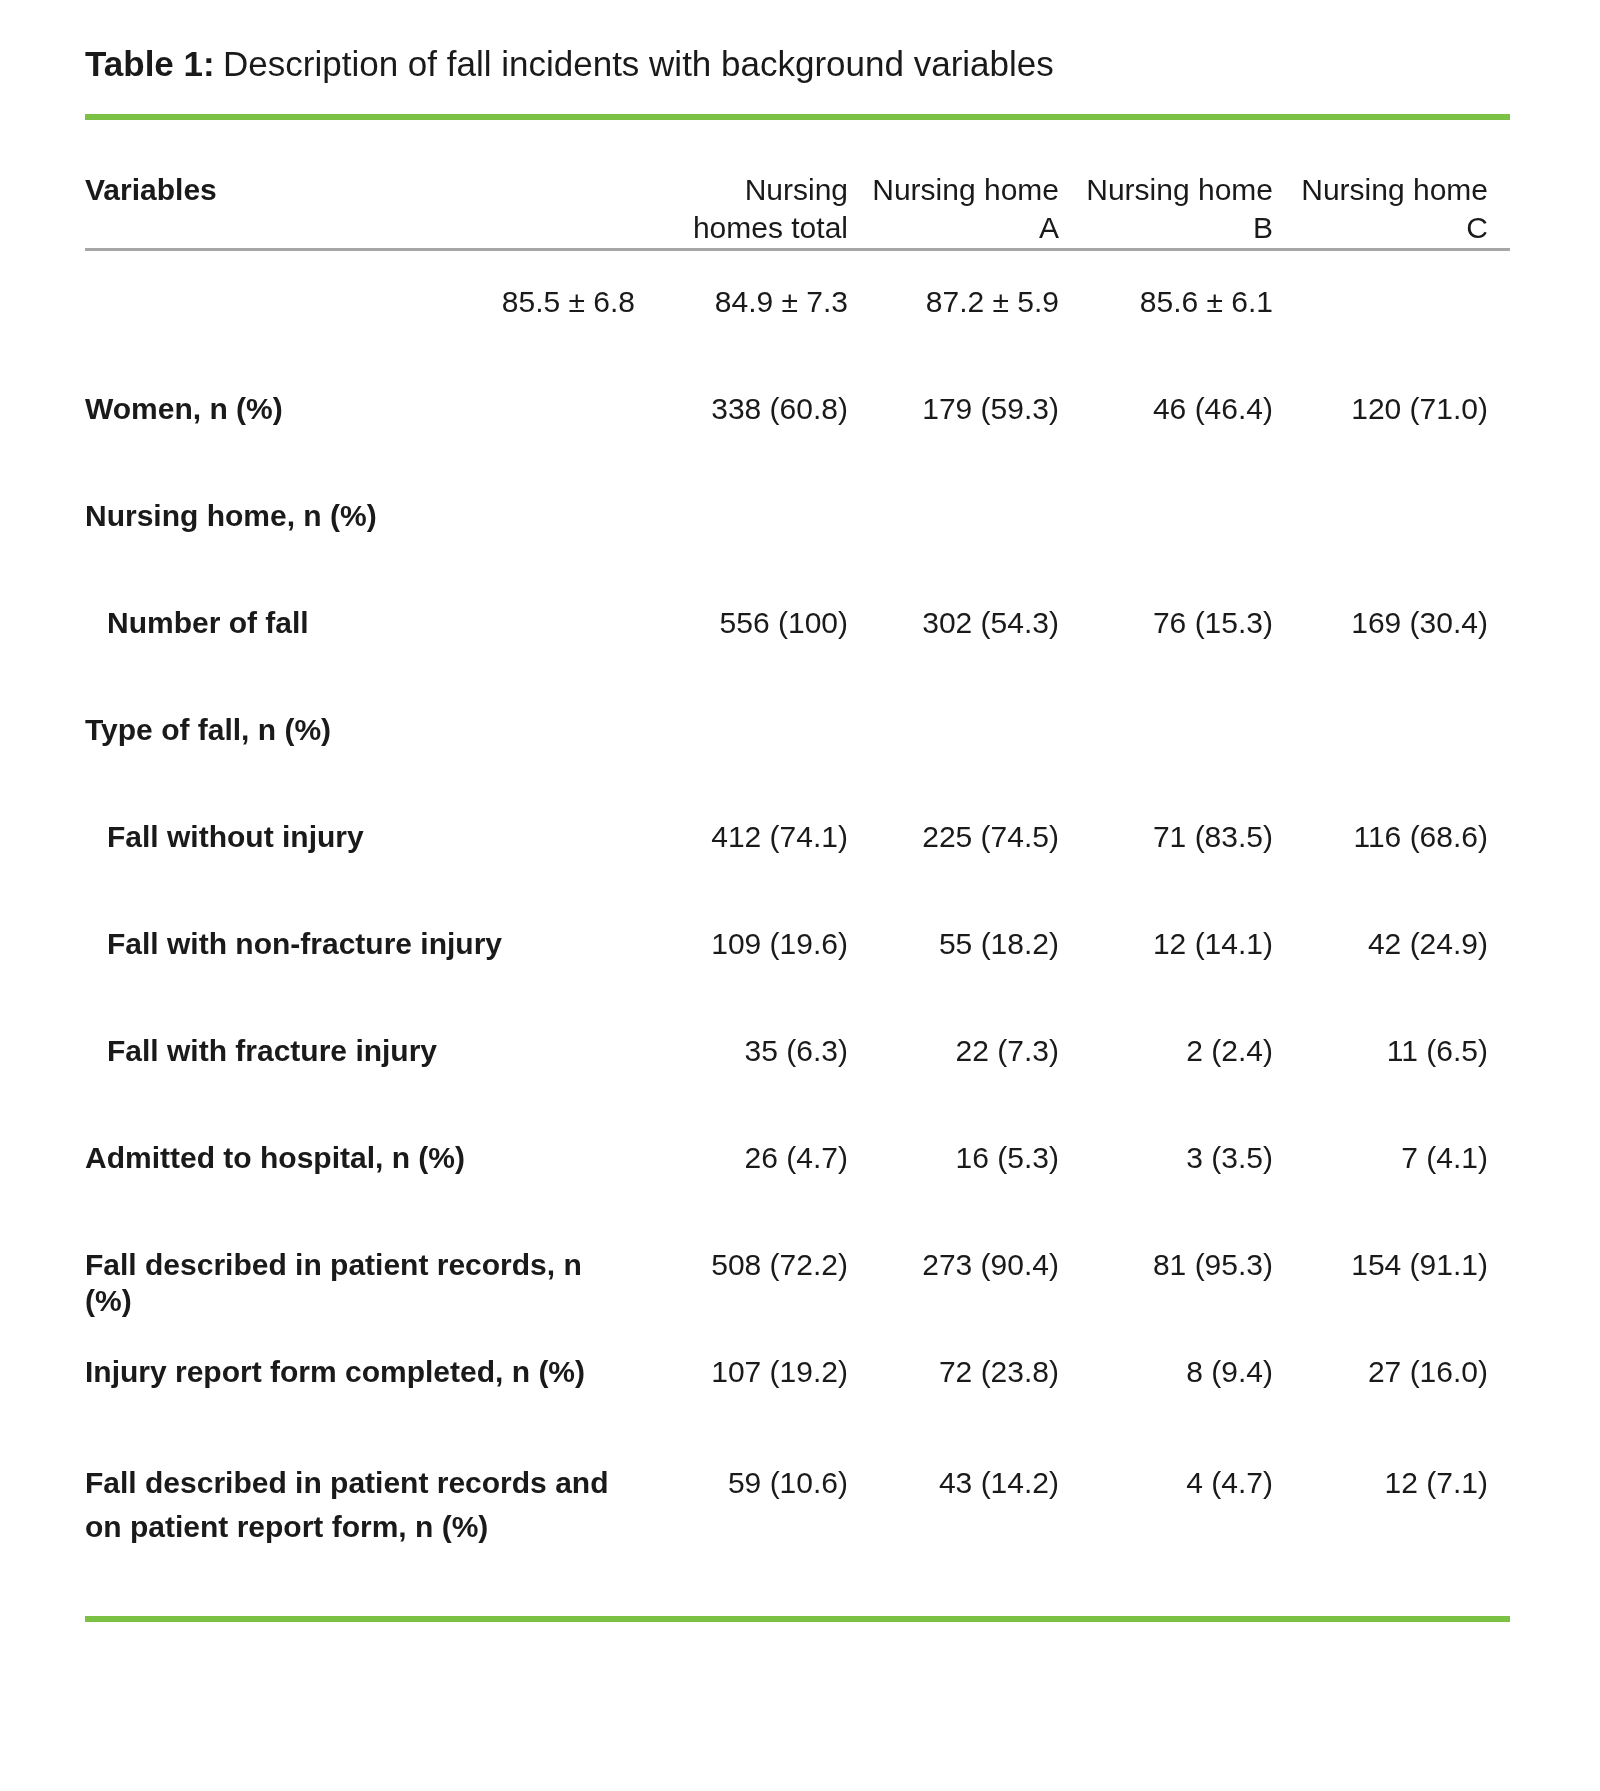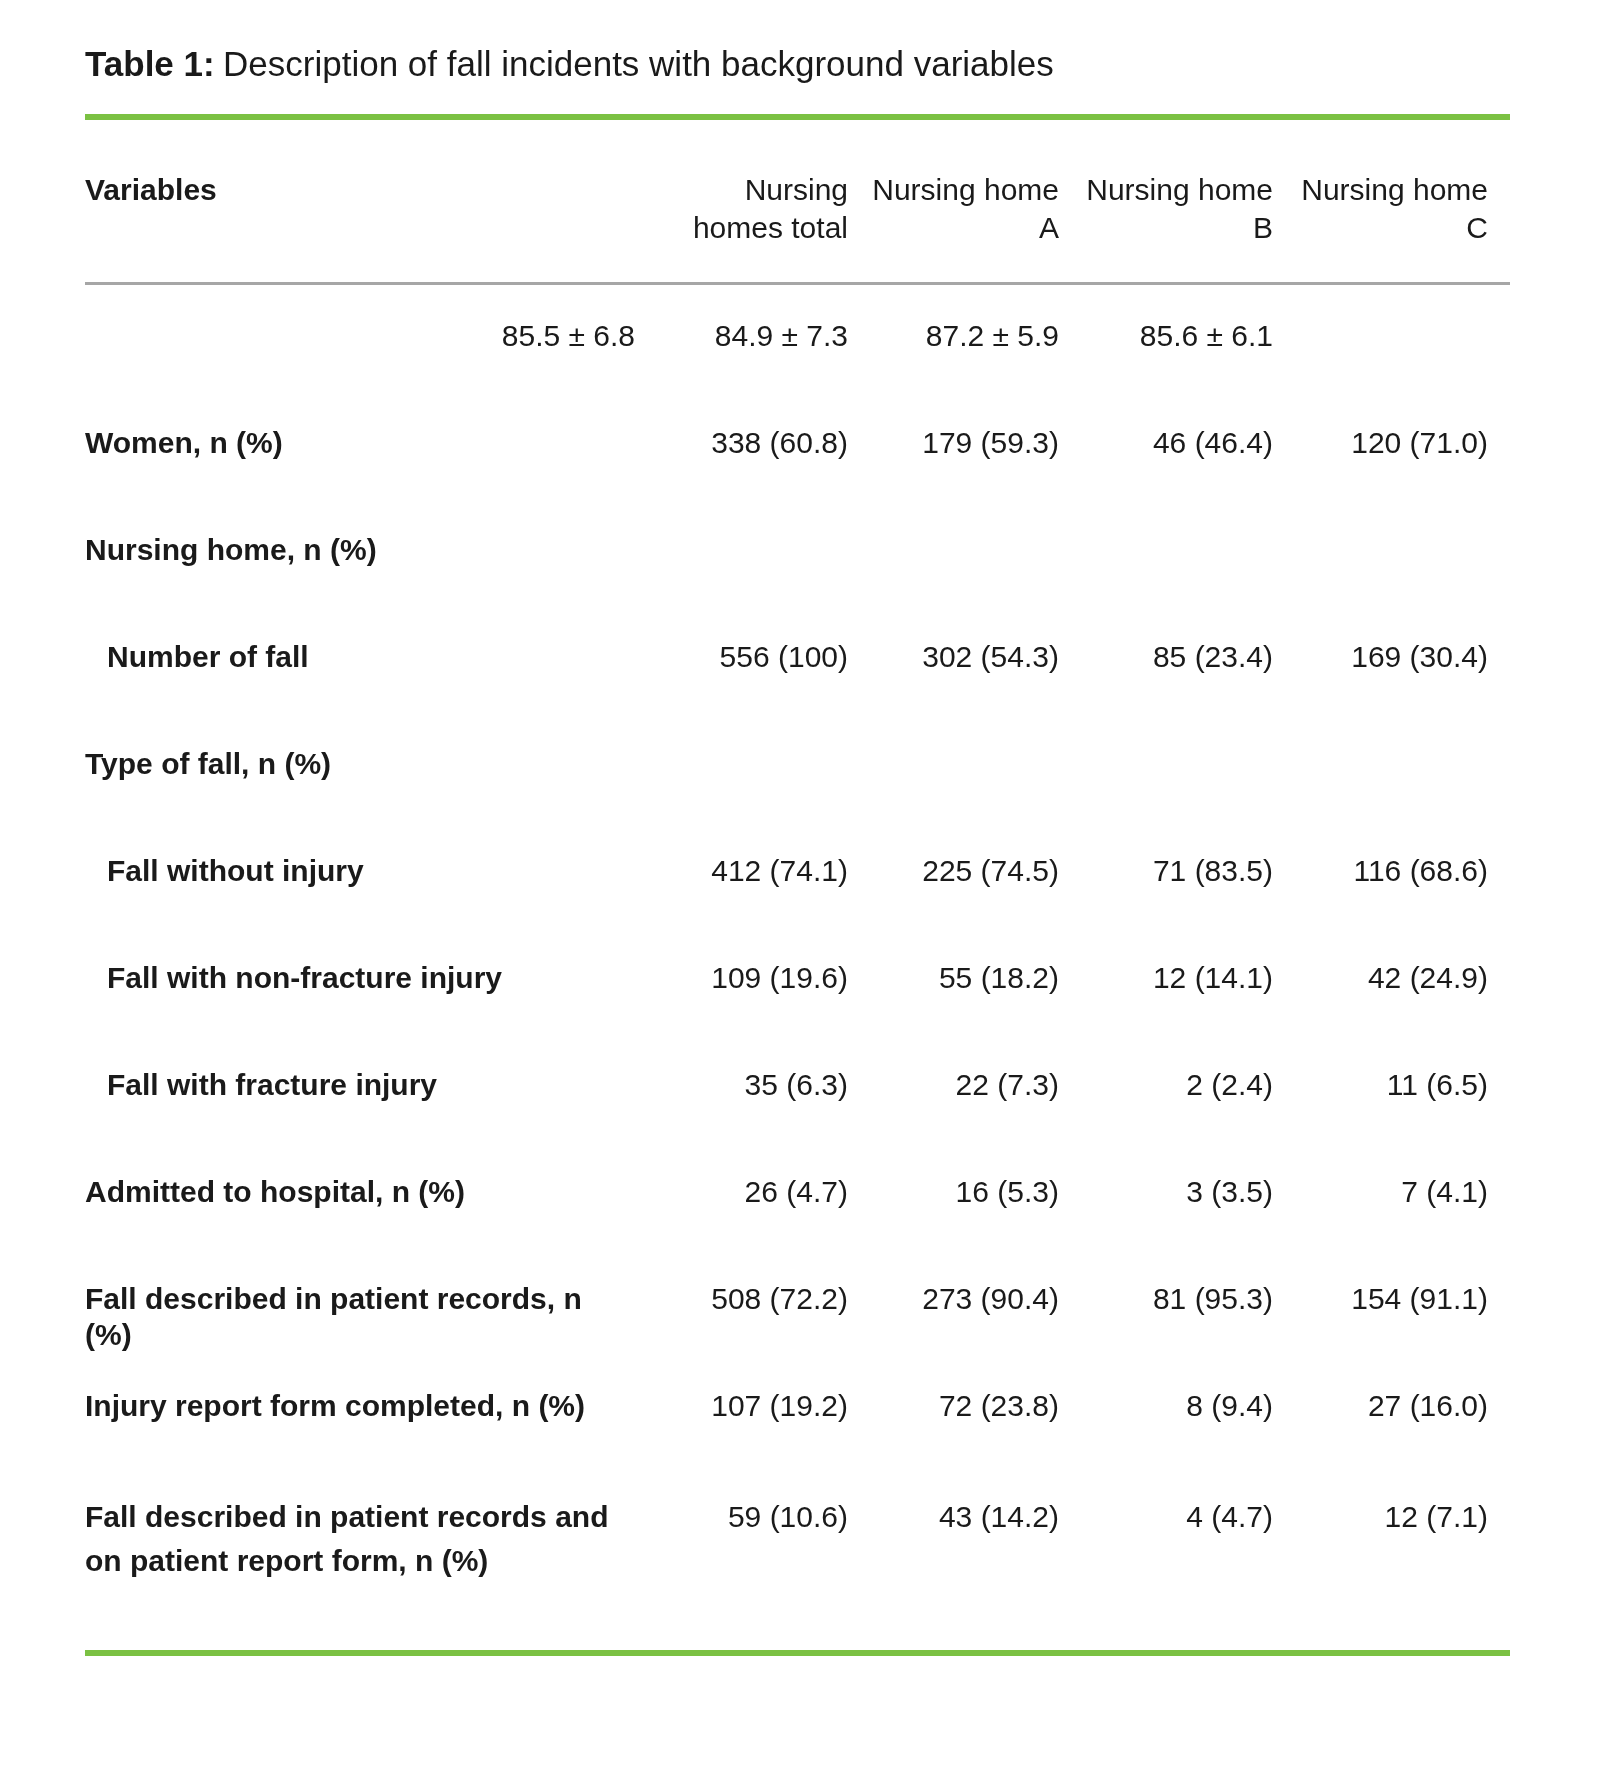--- a/index.html
+++ b/index.html
@@ -33,21 +33,21 @@
   .rule.gray{height:3px;background:var(--gray);}
   .rule.green.bottom{margin-top:0;}
   .thead,.trow{
     display:grid;
     grid-template-columns:550px 213px 211px 214px 215px;
     box-sizing:border-box;
     padding-right:22px;
     width:1425px;
   }
   .thead{
-    height:162px;
+    height:128px;
     padding-top:51px;
     font-weight:700;
     font-size:30px;
     line-height:38px;
   }
   .thead .cell.num div{text-align:right;}
   .trow{
     height:107px;
     padding-top:33px;
     font-size:30px;
@@ -117,21 +117,21 @@
         <div class="cell num"></div>
         <div class="cell num"></div>
         <div class="cell num"></div>
       </div>
       <div class="trow">
         <div class="cell label indent">
           <div>Number of fall</div>
         </div>
         <div class="cell num">556 (100)</div>
         <div class="cell num">302 (54.3)</div>
-        <div class="cell num">85 (23.4)</div>
+        <div class="cell num">76 (15.3)</div>
         <div class="cell num">169 (30.4)</div>
       </div>
       <div class="trow">
         <div class="cell label">
           <div>Type of fall, n (%)</div>
         </div>
         <div class="cell num"></div>
         <div class="cell num"></div>
         <div class="cell num"></div>
         <div class="cell num"></div>

